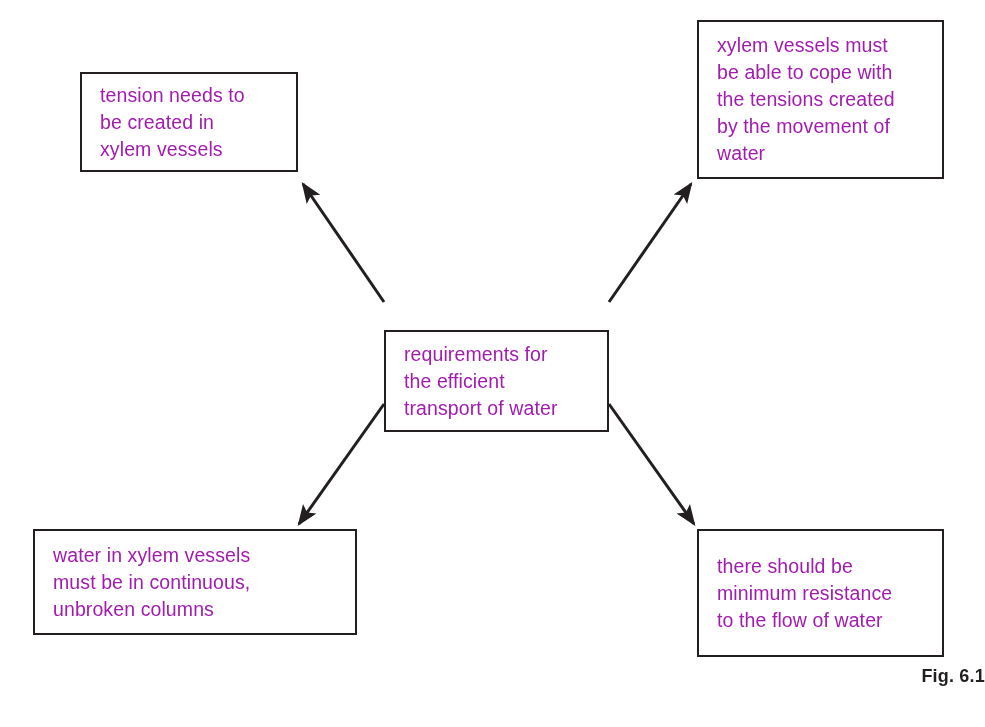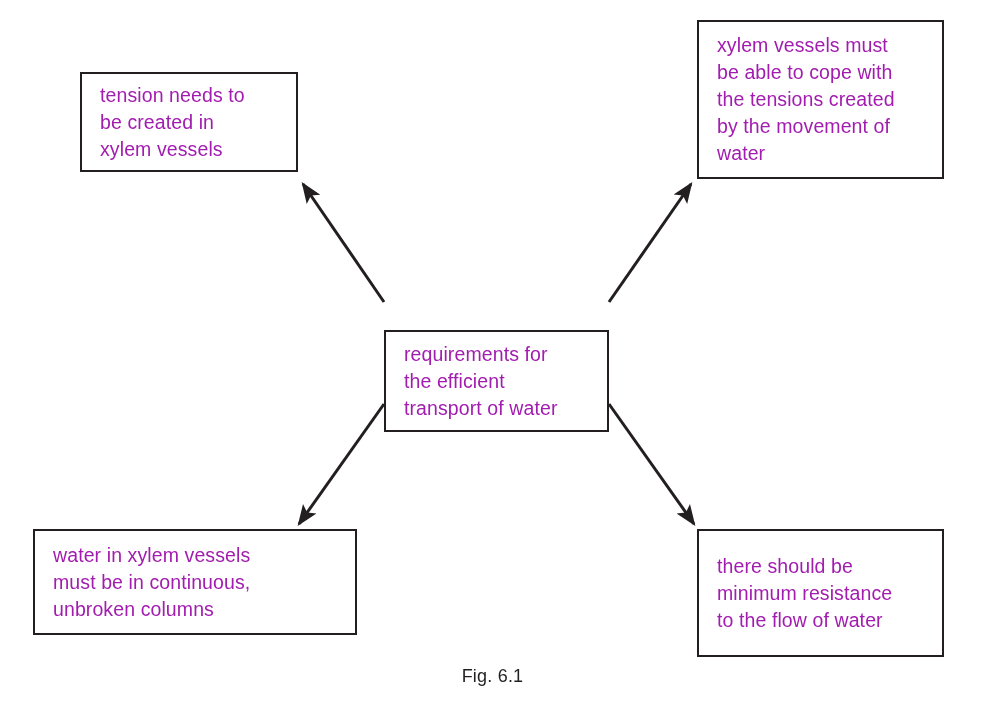--- a/index.html
+++ b/index.html
@@ -58,23 +58,23 @@
     left: 33px;  top: 529px; width: 324px;  height: 106px;
   }
   #node-bottom-right {
     left: 697px; top: 529px; width: 247px;  height: 128px;
   }
   #figure-caption {
     position: absolute;
     left: 0;
     top: 666px;
     width: 985px;
-    text-align: center;
+    text-align: right;
     font-size: 18px;
-    font-weight: normal;
+    font-weight: bold;
     color: #231f20;
     letter-spacing: 0.2px;
   }
 </style>
 </head>
 <body>
 
 <div id="stage">
 
   <svg id="arrow-layer" viewBox="0 0 985 727" xmlns="http://www.w3.org/2000/svg">

